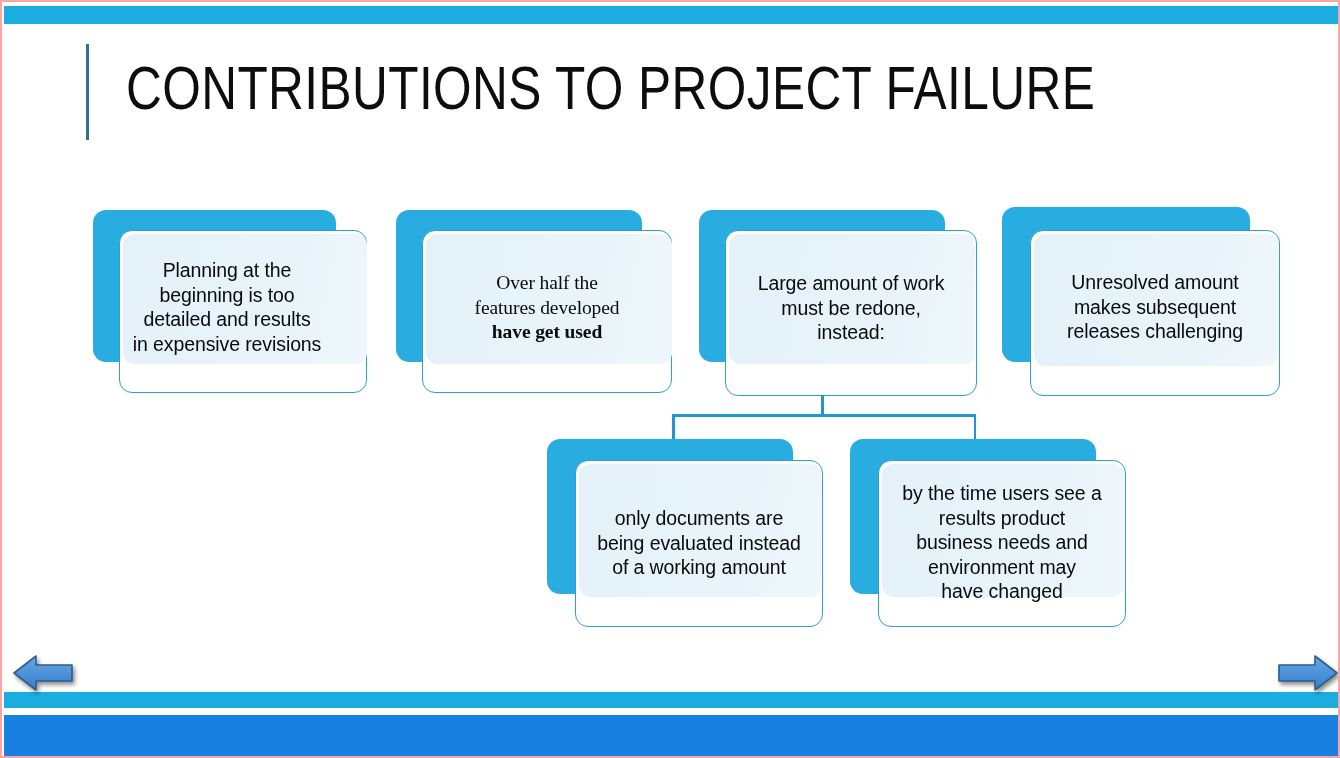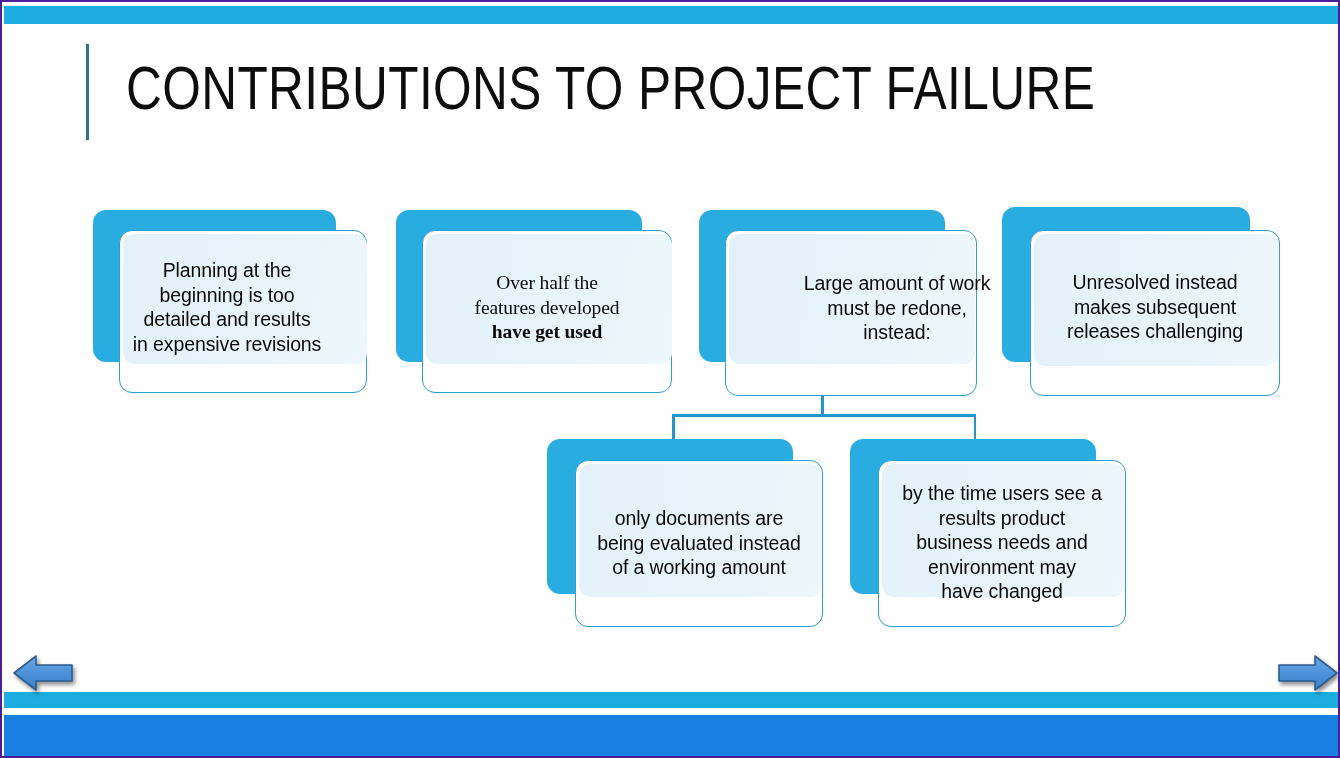--- a/index.html
+++ b/index.html
@@ -14,21 +14,21 @@
     overflow: hidden;
   }
 
   
   .slide {
     position: relative;
     width: 1340px;
     height: 758px;
     background: #ffffff;
     box-sizing: border-box;
-    border: 2px solid #4c1d95;
+    border: 2px solid #fca5a5;
     overflow: hidden;
   }
 
   .bar-top {
     position: absolute;
     left: 2px;
     top: 4px;
     width: 1334px;
     height: 18px;
     background: #1BADE0;
@@ -157,33 +157,33 @@
       <div>Over half the</div>
       <div>features developed</div>
       <div style="font-weight:700;">have get used</div>
     </div>
   </div>
 
   <div class="card" style="left:697px; top:208px; width:285px; height:185px;">
     <div class="back" style="width:246px; height:152px;"></div>
     <div class="front" style="left:26px; top:20px; width:252px; height:166px;"></div>
     <div class="panel" style="left:30px; top:24px; width:308px; height:130px; clip-path: inset(0 62px 0 0 round 11px);"></div>
-    <div class="txt" style="left:30px; top:61px; width:244px;margin-left:46px;">
+    <div class="txt" style="left:30px; top:61px; width:244px;">
       <div>Large amount of work</div>
       <div>must be redone,</div>
       <div>instead:</div>
     </div>
   </div>
 
   <div class="card" style="left:1000px; top:205px; width:285px; height:188px;">
     <div class="back" style="width:248px; height:155px;"></div>
     <div class="front" style="left:28px; top:23px; width:250px; height:166px;"></div>
     <div class="panel" style="left:32px; top:27px; width:306px; height:132px; clip-path: inset(0 62px 0 0 round 11px);"></div>
     <div class="txt" style="left:32px; top:63px; width:242px;">
-      <div>Unresolved instead</div>
+      <div>Unresolved amount</div>
       <div>makes subsequent</div>
       <div>releases challenging</div>
     </div>
   </div>
 
   <div class="card" style="left:545px; top:437px; width:285px; height:190px;">
     <div class="back" style="width:246px; height:155px;"></div>
     <div class="front" style="left:28px; top:21px; width:248px; height:167px;"></div>
     <div class="panel" style="left:32px; top:25px; width:304px; height:133px; clip-path: inset(0 62px 0 0 round 11px);"></div>
     <div class="txt" style="left:32px; top:67px; width:240px;">

